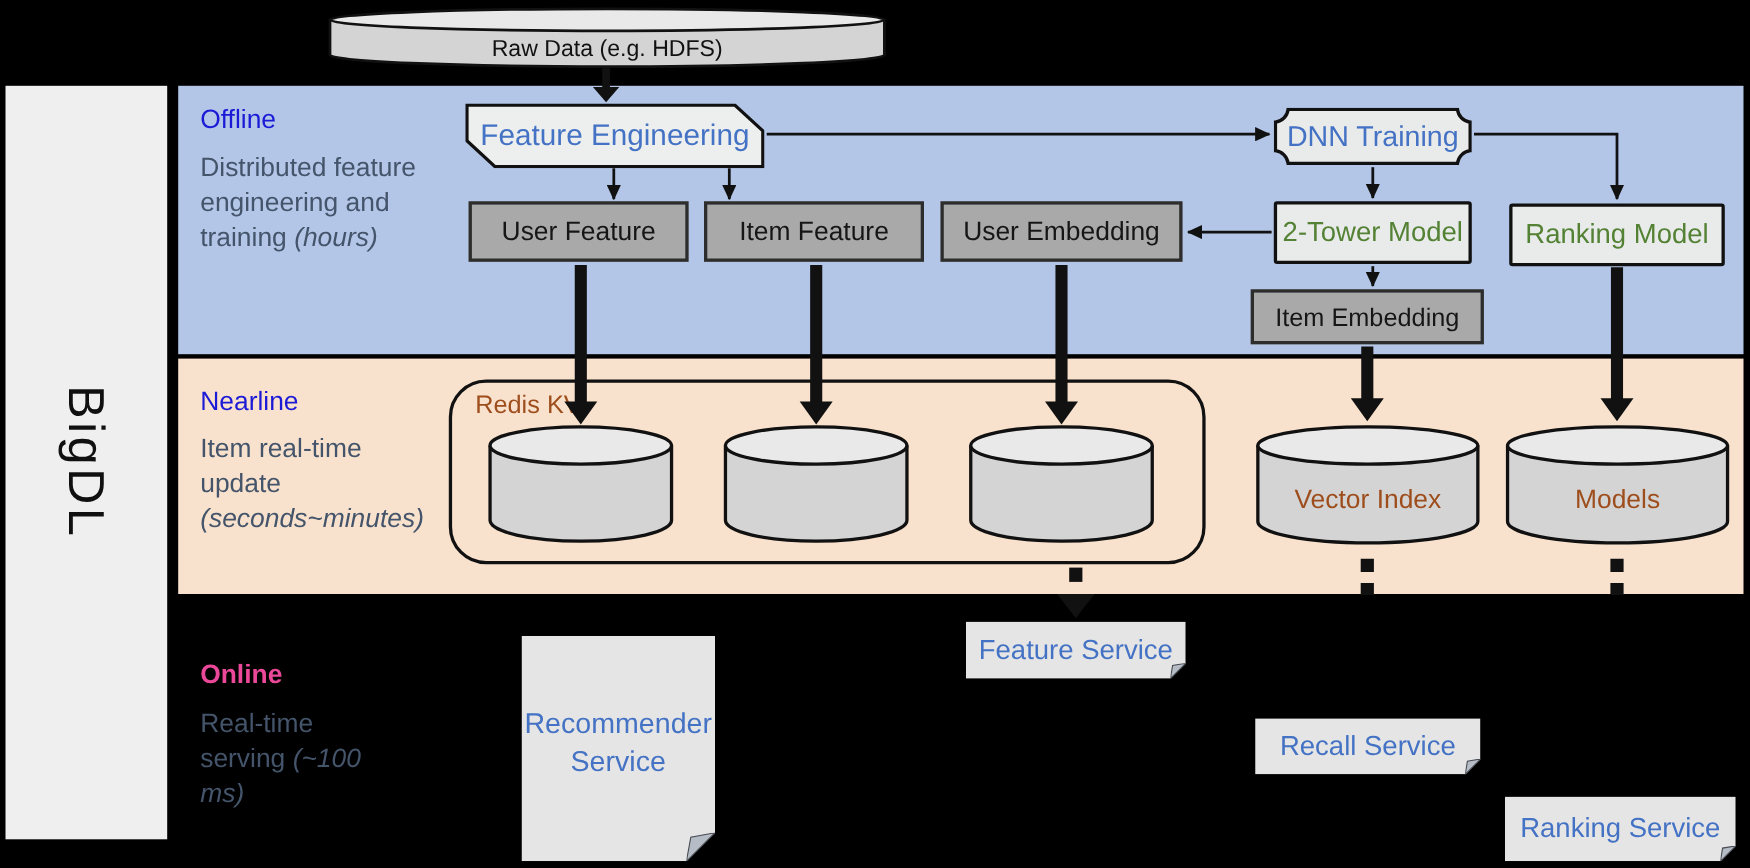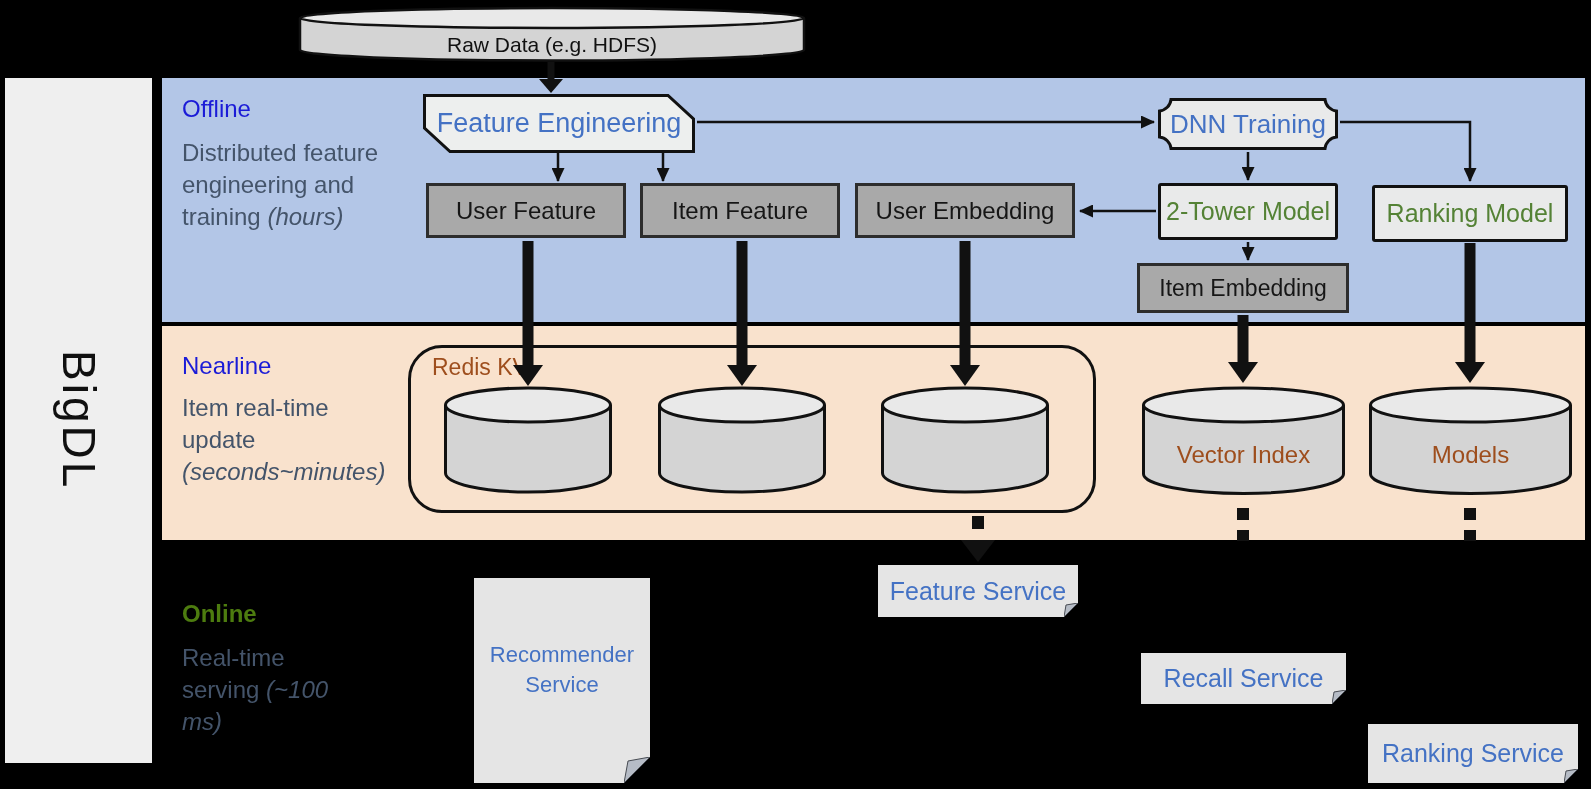--- a/index.html
+++ b/index.html
@@ -12,21 +12,21 @@
   
   .brand-band { left:5px; top:78px; width:147px; height:685px; background:#efefef;
     display:flex; align-items:center; justify-content:center; }
   .brand-text { writing-mode:vertical-rl; font-size:46px; color:#101010; letter-spacing:3px; }
 
   
   .band-offline  { left:162px; top:78px;  width:1423px; height:244px; background:#b3c6e7; }
   .band-nearline { left:162px; top:326px; width:1423px; height:214px; background:#f9e2cd; }
 
   .lane-title { font-size:24px; color:#1b1bd7; }
-  .lane-title.bold { font-weight:bold; color:#4d7c0f; }
+  .lane-title.bold { font-weight:bold; color:#ec4899; }
   .lane-sub { font-size:24px; color:#44546a; line-height:1.33; }
   .lane-sub em { font-style:italic; }
 
   
   .node-label { position:absolute; left:0; top:0; width:100%; height:100%;
     display:flex; align-items:center; justify-content:center; text-align:center; }
 
   
   .gray-box { background:#a9a9a9; border:3px solid #2d2d2d; box-sizing:border-box;
     display:flex; align-items:center; justify-content:center;
@@ -152,21 +152,21 @@
   <div class="abs" style="left:1368px; top:385px; width:205px; height:112px;">
     <svg class="shape" width="205" height="112" viewBox="0 0 205 112">
       <path d="M2.5,20 V89 A100,19.5 0 0 0 202.5,89 V20" fill="#d4d4d4" stroke="#111" stroke-width="3"></path>
       <ellipse cx="102.5" cy="20" rx="100" ry="17" fill="#e9e9e9" stroke="#111" stroke-width="3"></ellipse>
     </svg>
     <div class="node-label cyl-label" style="padding-top:14px;">Models</div>
   </div>
 
   <div class="abs" style="left:474px; top:578px; width:176px; height:205px;">
     <div class="doc big abs" style="left:0; top:0; width:176px; height:205px;">
-      <div class="txt" style="top:62px; font-size:22px; line-height:1.35;">Recommender Service</div>
+      <div class="txt" style="top:62px; font-size:26px; line-height:1.35;">Recommender Service</div>
     </div>
     <svg class="fold" width="26" height="26" viewBox="0 0 26 26">
       <polygon points="0,26 26,0 4,4" fill="#b6bcc6" stroke="#474b52" stroke-width="1"></polygon>
     </svg>
   </div>
 
   <div class="abs" style="left:878px; top:565px; width:200px; height:52px;">
     <div class="doc small abs svc-txt" style="left:0; top:0; width:200px; height:52px; display:flex; align-items:center; justify-content:center;">Feature Service</div>
     <svg class="fold" width="14" height="14" viewBox="0 0 14 14">
       <polygon points="0,14 14,0 2,2" fill="#b6bcc6" stroke="#474b52" stroke-width="1"></polygon>

